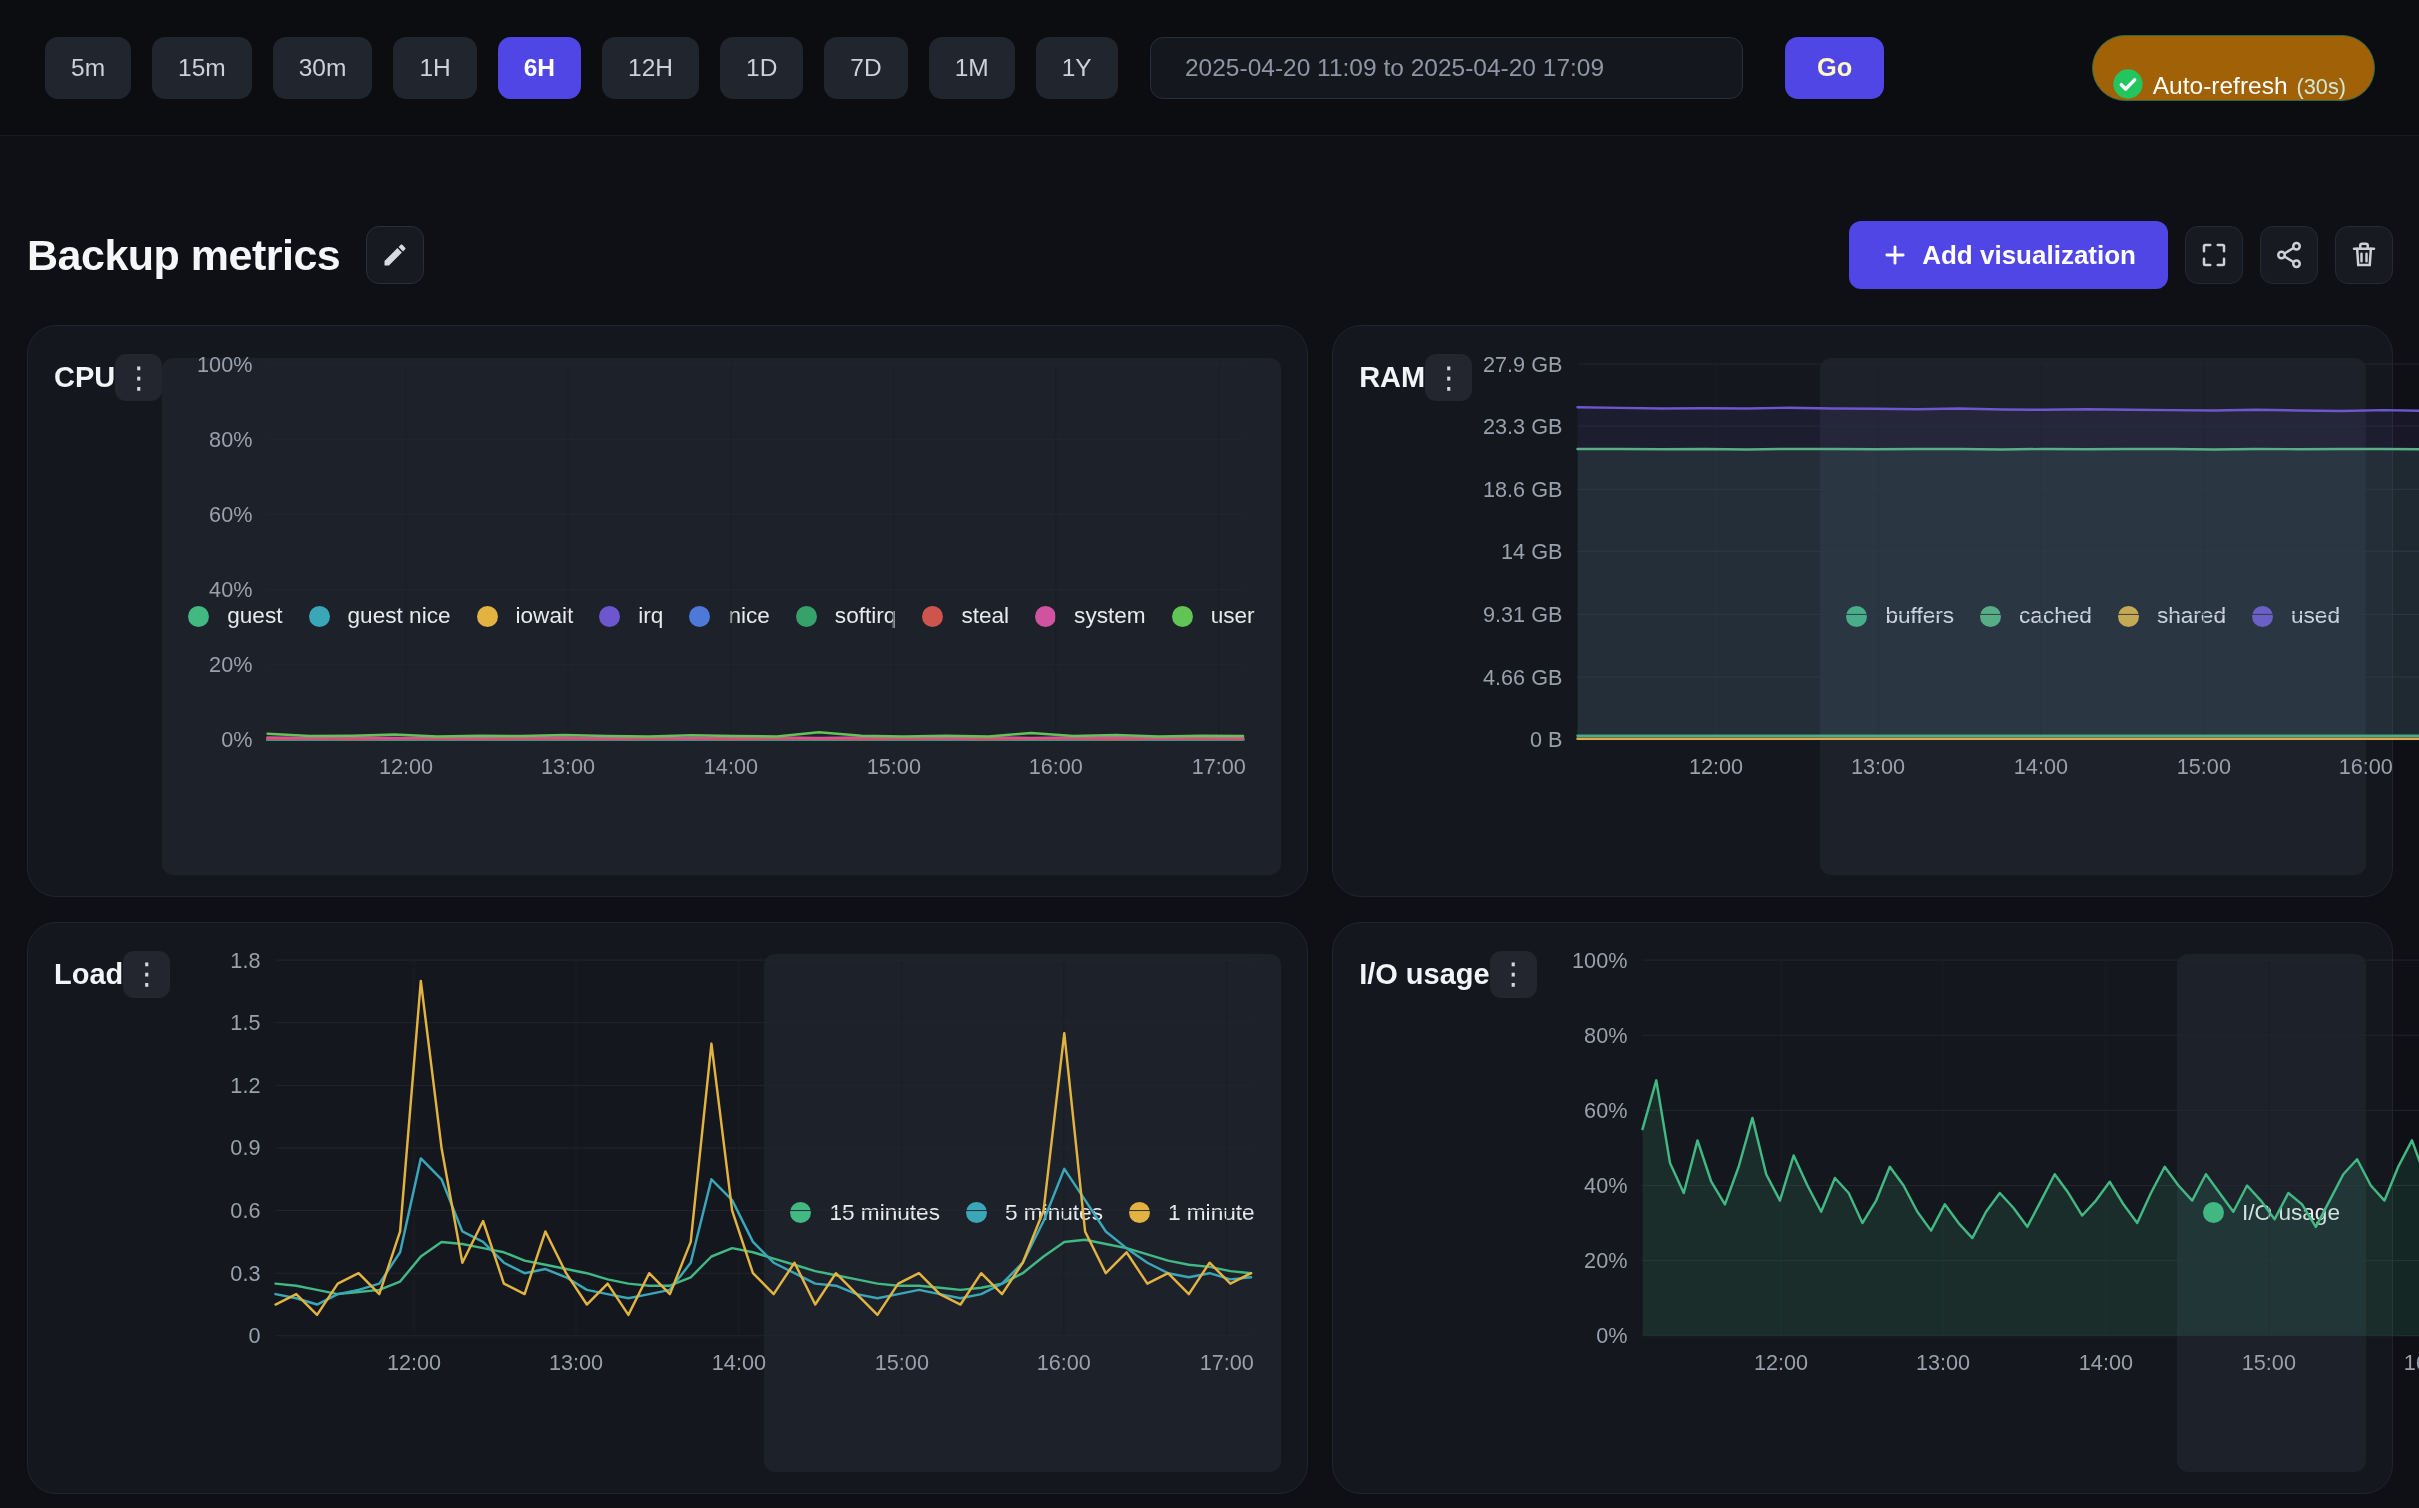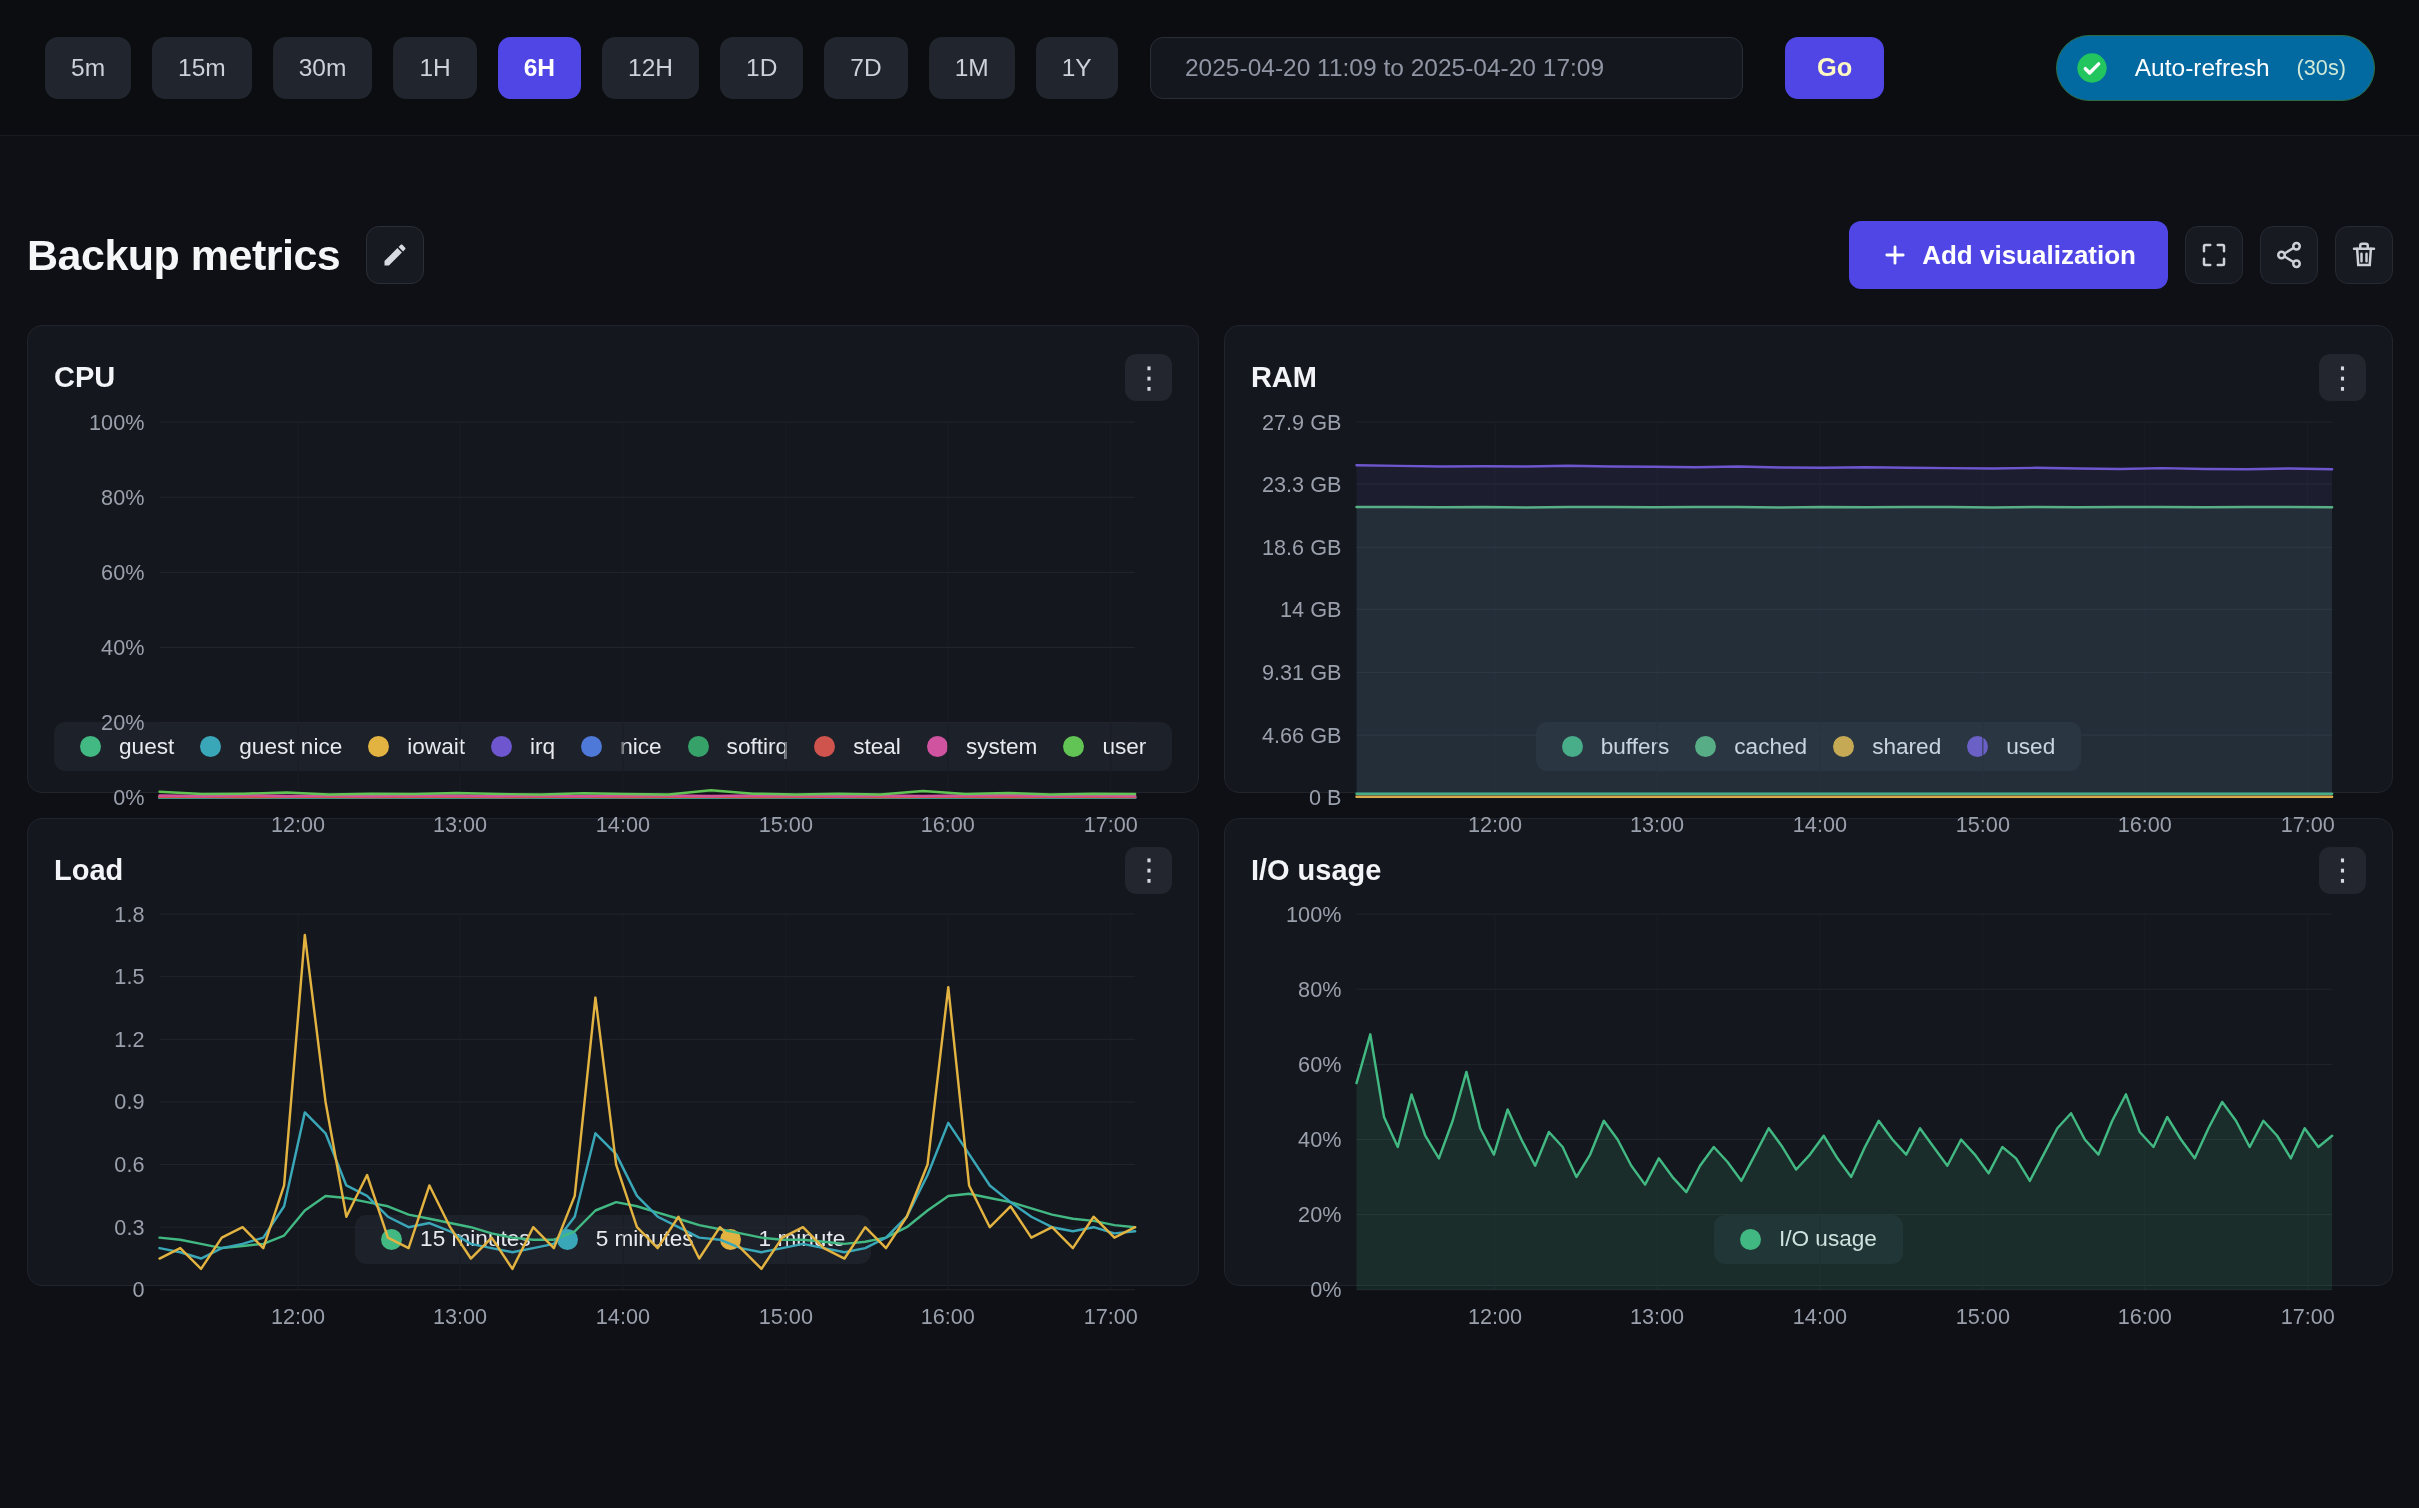--- a/index.html
+++ b/index.html
@@ -25,23 +25,23 @@
     height:62px; display:flex; align-items:center; margin-left:11.3px;
     padding:0 34px; min-width:593px; border-radius:13px;
     background:#14171d; border:0.9px solid #2a2e38;
     color:#8f95a3; font-size:24.5px; cursor:text;
   }
   .go-btn {
     height:62px; padding:0 32px; border-radius:13px; margin-left:21px;
     background:#4f46e5; color:#fef9c3; font-size:25.4px; font-weight:600;
   }
   .auto-refresh {
-    margin-left:auto; height:66px; display:flex; align-items:center; gap:27px;
+    margin-left:auto; height:66px; display:flex; align-items:flex-end; gap:9px;
     padding:0 28px 0 19px; border-radius:38px;
-    background:#0369a1; border:1.9px solid #2e6b44; color:#fff; font-size:24.5px;
+    background:#a16207; border:1.9px solid #2e6b44; color:#fff; font-size:24.5px;
     cursor:pointer;
   }
   .auto-refresh .interval { color:#cfe9d8; font-size:21.7px; }
 
   
   .content { padding:0 27px; }
   .page-header { display:flex; align-items:center; margin:85px 0 36px; }
   .page-title { font-size:43px; font-weight:700; color:#f5f6f8; letter-spacing:-0.5px; }
   .edit-btn {
     width:58px; height:58px; margin-left:26px; border-radius:13px;
@@ -56,22 +56,22 @@
   }
   .icon-btn {
     width:58px; height:58px; border-radius:13px;
     background:#171a20; border:0.9px solid #262a33; color:#ccd0d8;
     display:flex; align-items:center; justify-content:center;
   }
 
   
   .grid { display:grid; grid-template-columns:1fr 1fr; gap:24.5px; }
   .panel {
-    background:#14171d; border:0.9px solid #21242c; border-radius:15px;
-    height:468px; display:flex; flex-direction:column;
+    background:#14171d; border:0.9px solid #21242c; border-radius:29px;
+    height:572px; display:flex; 
     padding:22.6px 26px 21px;
   }
   .panel-header { display:flex; align-items:center; justify-content:space-between; height:58px; }
   .panel-title { font-size:29px; font-weight:600; color:#f2f4f7; }
   .kebab {
     width:47px; height:47px; border-radius:11.3px; background:#23262e;
     color:#d4d7de; font-size:30px; line-height:1;
     display:flex; align-items:center; justify-content:center;
   }
   .chart-area { flex:1; min-height:0; position:relative; }

